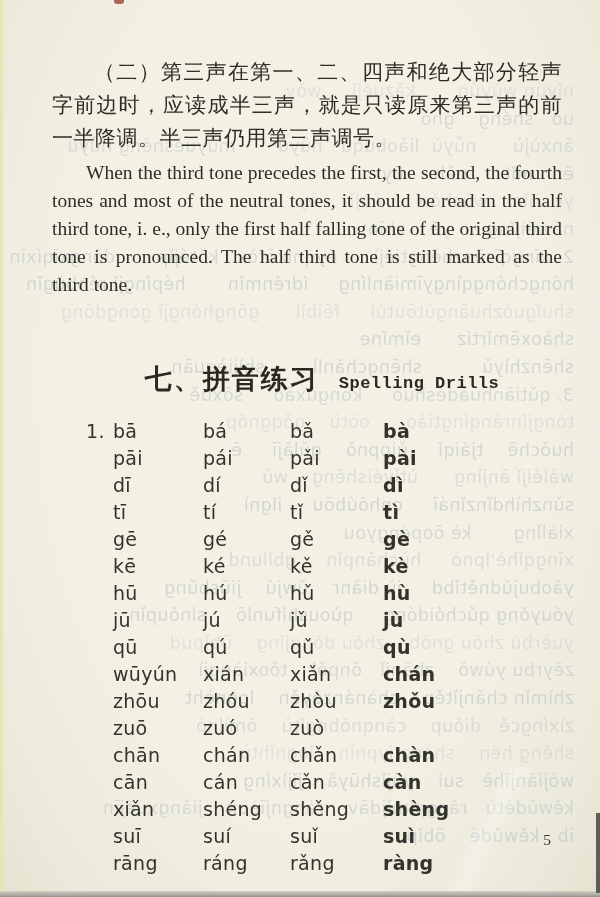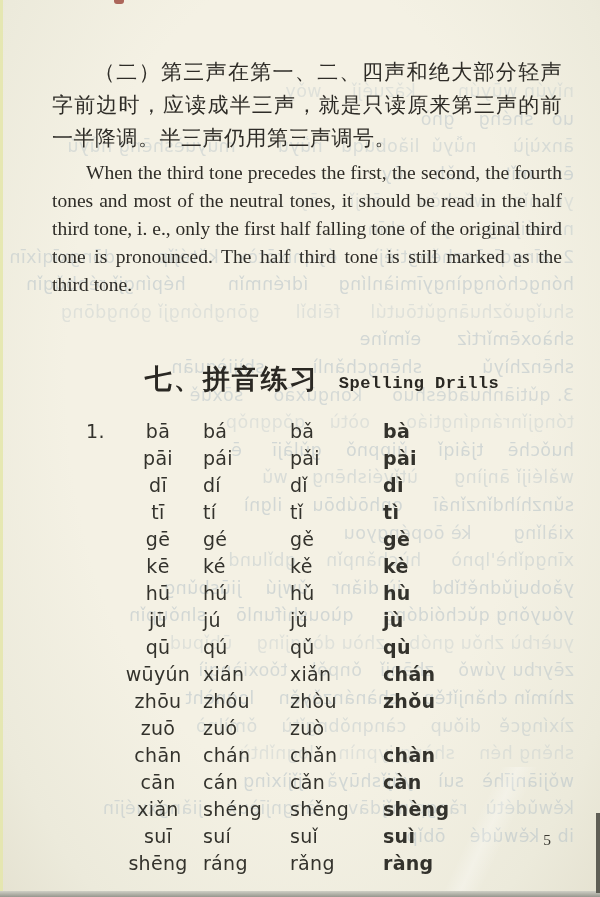--- a/index.html
+++ b/index.html
@@ -44,21 +44,21 @@
   .section-heading{
     margin:65px 0 0 0;height:30px;line-height:30px;
     text-align:center;font-weight:bold;color:#2a2823;
   }
   .heading-cn{font-family:Liberation Serif, serif;font-size:27px;letter-spacing:2px;margin-left:44px;}
   .heading-en{font-family:Liberation Mono, monospace;font-size:17px;margin-left:20px;letter-spacing:.5px;}
   .drills{margin:24px 0 0 86px;font-size:19px;color:#33322c;}
   .drill-row{display:flex;height:27px;line-height:27px;letter-spacing:.3px;}
   .cell{display:inline-block;}
   .cell.num{width:27px;}
-  .cell:nth-child(2){width:90px;text-align:center;}
+  .cell:nth-child(2){width:90px;}
   .cell:nth-child(3){width:87px;}
   .cell:nth-child(4){width:93px;}
   .cell:nth-child(5){flex:1;font-weight:bold;}
   .page-number{
     position:absolute;right:49px;top:831px;
     font-family:"Liberation Serif", serif;font-size:15.5px;color:#3b3a32;z-index:2;
   }
 </style>
 </head>
 <body>
@@ -211,21 +211,21 @@
         </div>
         <div class="drill-row">
           <span class="cell num"></span>
           <span class="cell">suī</span>
           <span class="cell">suí</span>
           <span class="cell">suǐ</span>
           <span class="cell">suì</span>
         </div>
         <div class="drill-row">
           <span class="cell num"></span>
-          <span class="cell">shēng</span>
+          <span class="cell">rāng</span>
           <span class="cell">ráng</span>
           <span class="cell">rǎng</span>
           <span class="cell">ràng</span>
         </div>
       </div>
   </div>
 
   <div class="page-number">5</div>
 
   <div class="crease"></div>

